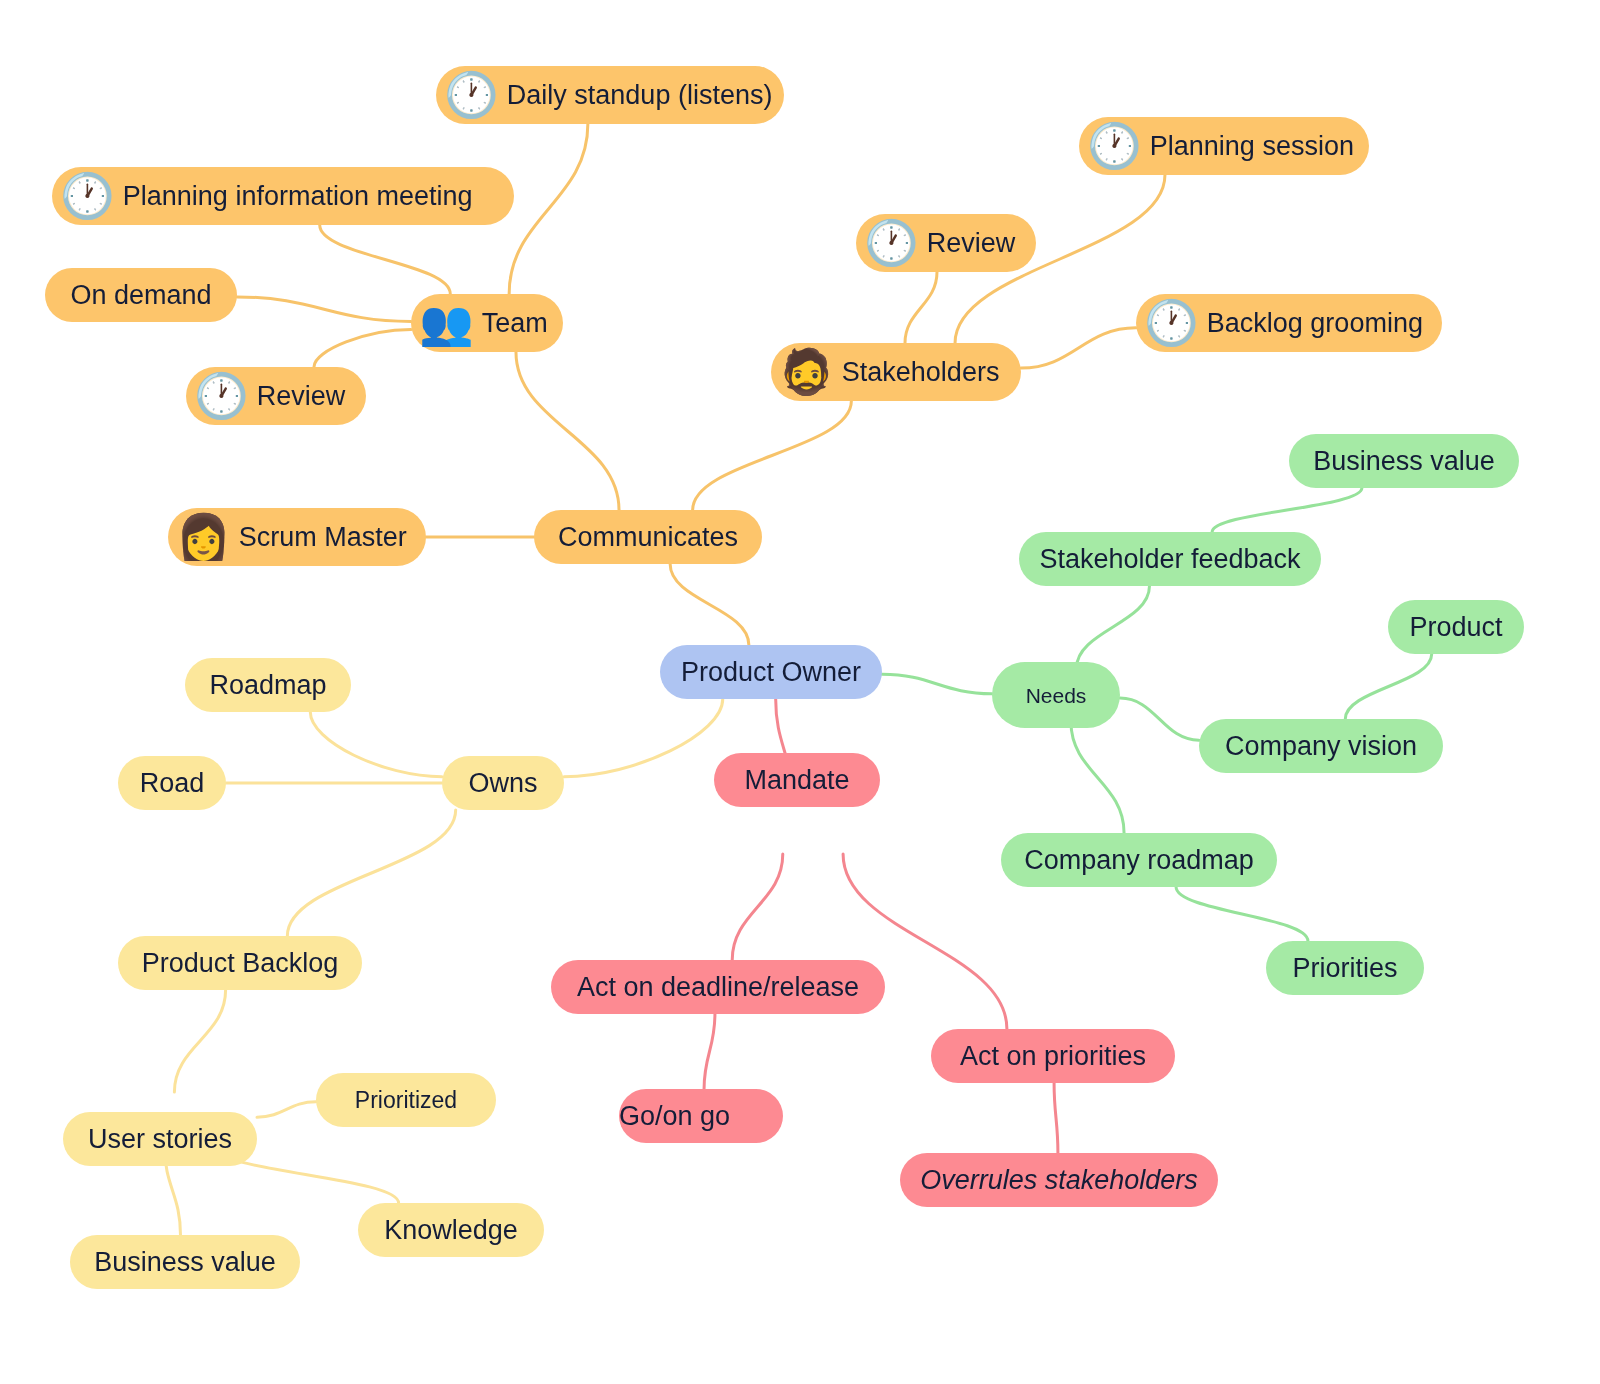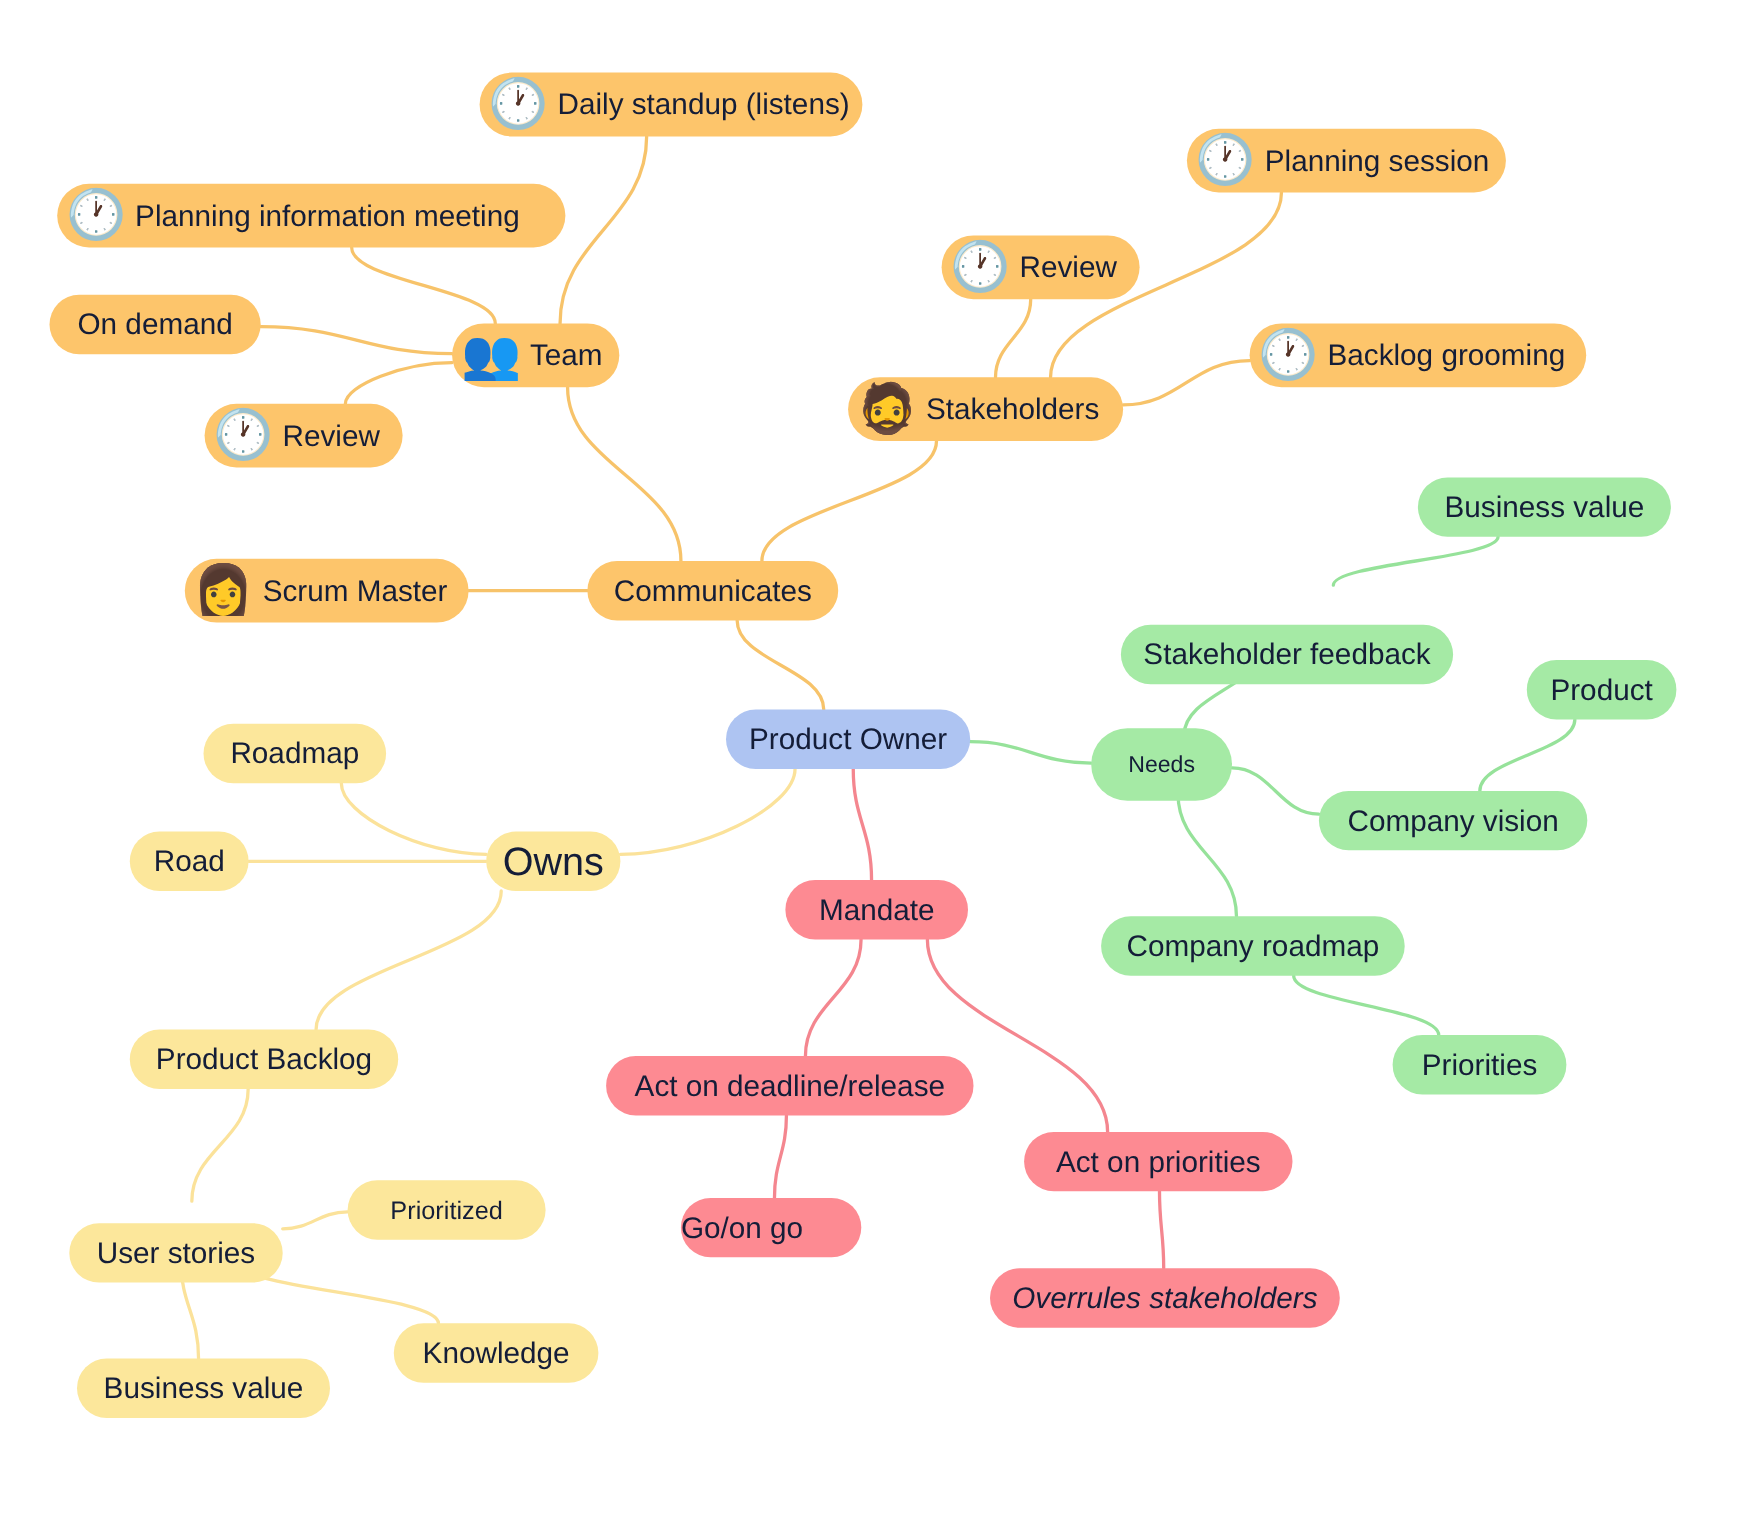--- a/index.html
+++ b/index.html
@@ -128,45 +128,45 @@
       <div class="node c-green" style="left: 1404px; top: 461px; width: 230px; height: 54px; font-size: 27px; justify-content: center; padding-left: 0px; padding-right: 0px;">
         <span class="label">Business value</span>
       </div>
       <div class="node c-orange" style="left: 297px; top: 537px; width: 258px; height: 58px; font-size: 27px; justify-content: flex-start; padding-left: 8px; padding-right: 14px;">
         <span class="emoji" style="font-size: 44px; margin-right: 8px;">👩</span>
         <span class="label">Scrum Master</span>
       </div>
       <div class="node c-orange" style="left: 648px; top: 537px; width: 228px; height: 54px; font-size: 27px; justify-content: center; padding-left: 0px; padding-right: 0px;">
         <span class="label">Communicates</span>
       </div>
-      <div class="node c-green" style="left: 1170px; top: 559px; width: 302px; height: 54px; font-size: 27px; justify-content: center; padding-left: 0px; padding-right: 0px; margin-top: 36px;">
+      <div class="node c-green" style="left: 1170px; top: 559px; width: 302px; height: 54px; font-size: 27px; justify-content: center; padding-left: 0px; padding-right: 0px;">
         <span class="label">Stakeholder feedback</span>
       </div>
       <div class="node c-green" style="left: 1456px; top: 627px; width: 136px; height: 54px; font-size: 27px; justify-content: center; padding-left: 0px; padding-right: 0px;">
         <span class="label">Product</span>
       </div>
       <div class="node c-blue" style="left: 771px; top: 672px; width: 222px; height: 54px; font-size: 27px; justify-content: center; padding-left: 0px; padding-right: 0px;">
         <span class="label">Product Owner</span>
       </div>
       <div class="node c-yellow" style="left: 268px; top: 685px; width: 166px; height: 54px; font-size: 27px; justify-content: center; padding-left: 0px; padding-right: 0px;">
         <span class="label">Roadmap</span>
       </div>
       <div class="node c-green" style="left: 1056px; top: 695px; width: 128px; height: 66px; font-size: 21px; justify-content: center; padding-left: 0px; padding-right: 0px;">
         <span class="label">Needs</span>
       </div>
       <div class="node c-green" style="left: 1321px; top: 746px; width: 244px; height: 54px; font-size: 27px; justify-content: center; padding-left: 0px; padding-right: 0px;">
         <span class="label">Company vision</span>
       </div>
       <div class="node c-yellow" style="left: 172px; top: 783px; width: 108px; height: 54px; font-size: 27px; justify-content: center; padding-left: 0px; padding-right: 0px;">
         <span class="label">Road</span>
       </div>
-      <div class="node c-yellow" style="left: 503px; top: 783px; width: 122px; height: 54px; font-size: 36px; justify-content: center; padding-left: 0px; padding-right: 0px;">
+      <div class="node c-yellow" style="left: 503px; top: 783px; width: 122px; height: 54px; font-size: 27px; justify-content: center; padding-left: 0px; padding-right: 0px;">
         <span class="label">Owns</span>
       </div>
-      <div class="node c-red" style="left: 797px; top: 827px; width: 166px; height: 54px; font-size: 27px; justify-content: center; padding-left: 0px; padding-right: 0px; align-items: center;">
+      <div class="node c-red" style="left: 797px; top: 780px; width: 166px; height: 54px; font-size: 27px; justify-content: center; padding-left: 0px; padding-right: 0px; align-items: center;">
         <span class="label">Mandate</span>
       </div>
       <div class="node c-green" style="left: 1139px; top: 860px; width: 276px; height: 54px; font-size: 27px; justify-content: center; padding-left: 0px; padding-right: 0px;">
         <span class="label">Company roadmap</span>
       </div>
       <div class="node c-yellow" style="left: 240px; top: 963px; width: 244px; height: 54px; font-size: 27px; justify-content: center; padding-left: 0px; padding-right: 0px;">
         <span class="label">Product Backlog</span>
       </div>
       <div class="node c-green" style="left: 1345px; top: 968px; width: 158px; height: 54px; font-size: 27px; justify-content: center; padding-left: 0px; padding-right: 0px;">
         <span class="label">Priorities</span>

